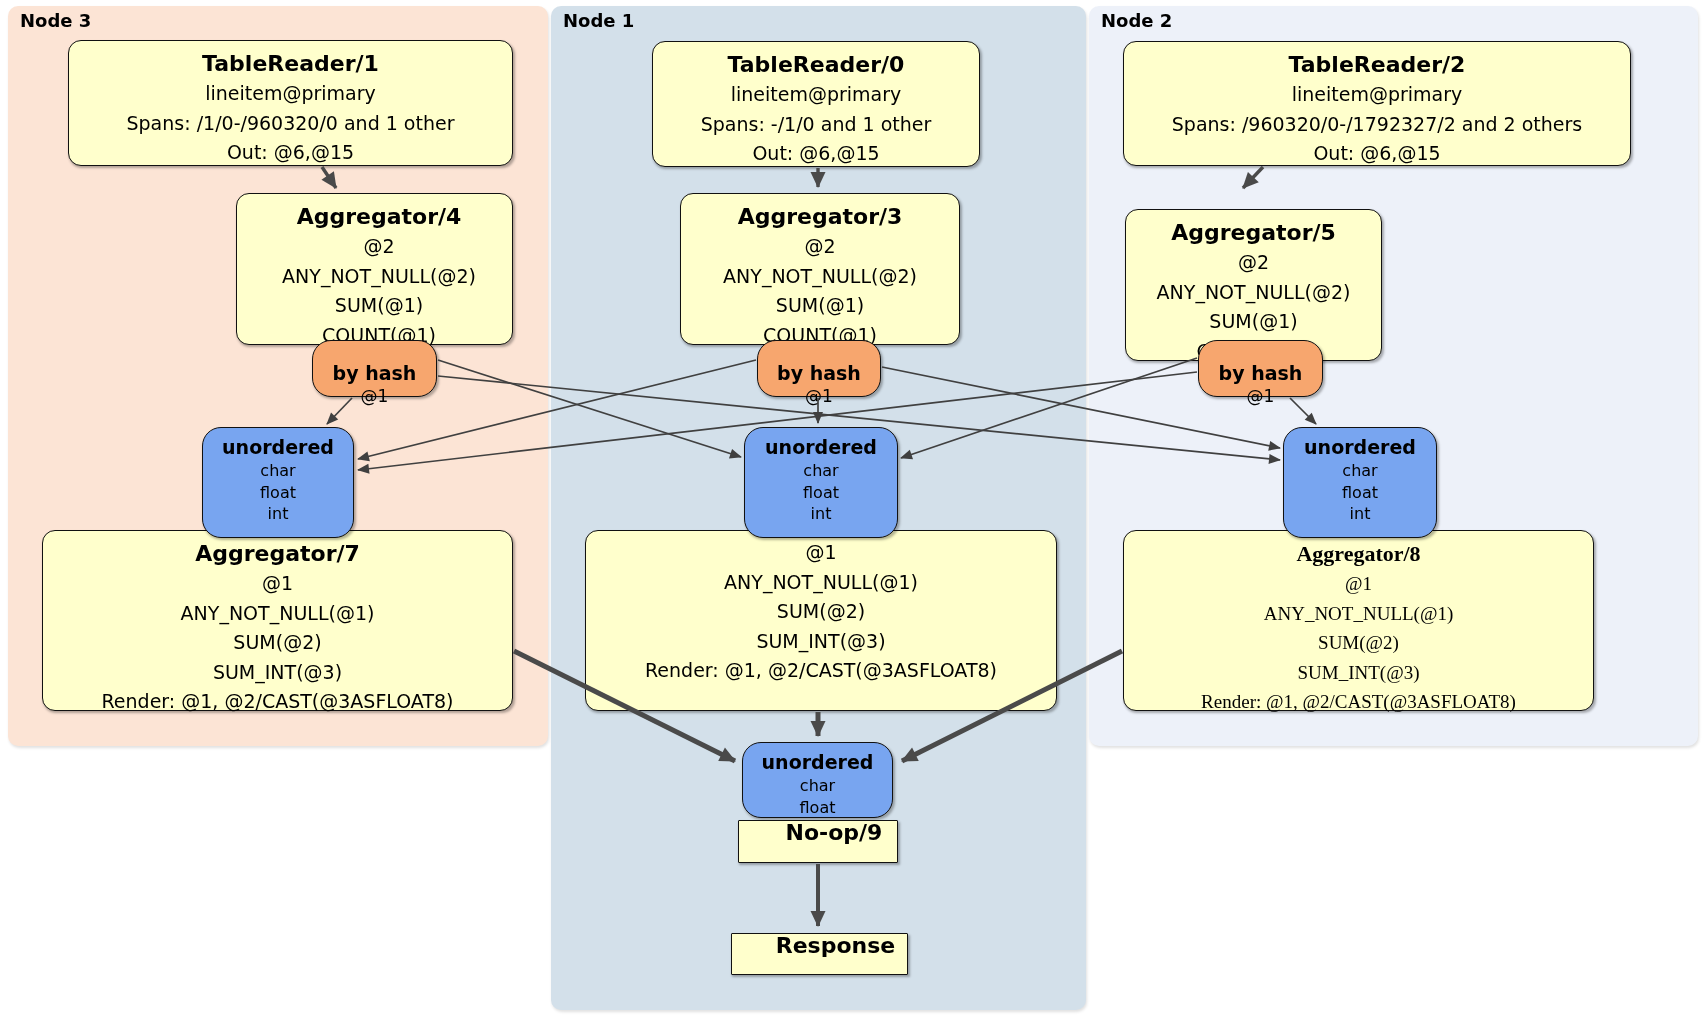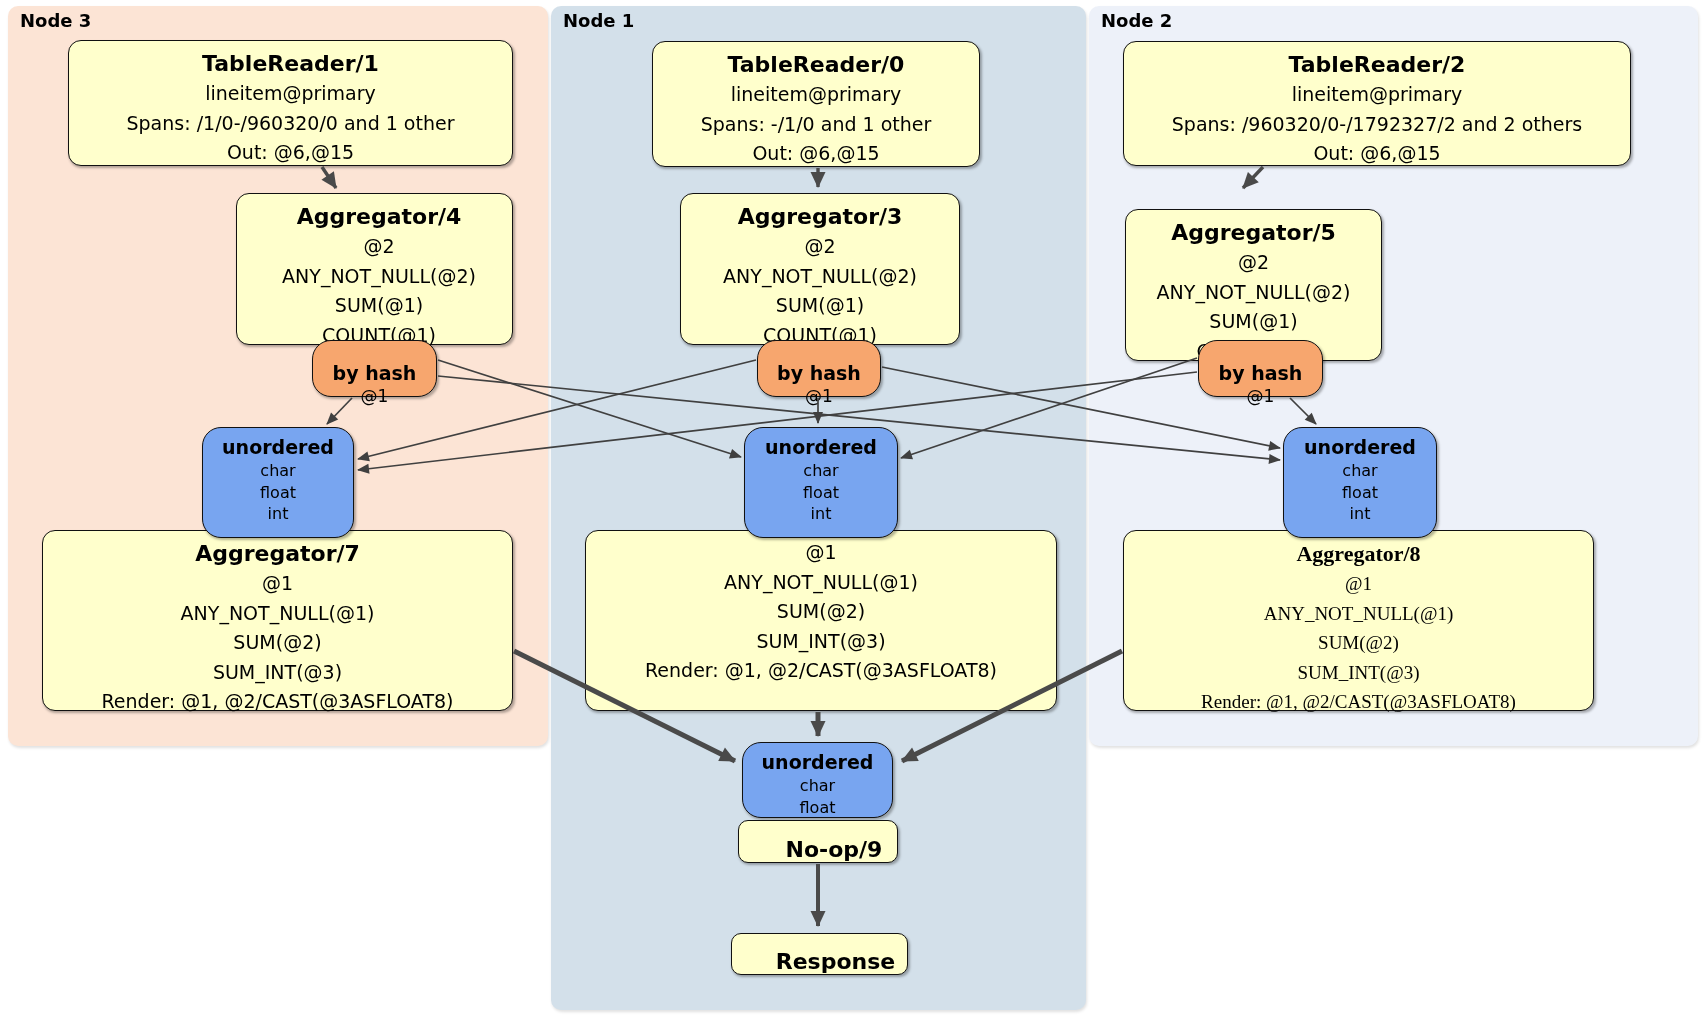--- a/index.html
+++ b/index.html
@@ -27,22 +27,22 @@
   .router-title{font-weight:bold;font-size:19px;line-height:25px;}
   .router-sub{font-size:17px;line-height:21px;}
 
   .sync{position:absolute;z-index:25;background:var(--blue,#78a5f0);border:1.6px solid #111;
         border-radius:19px;text-align:center;box-sizing:border-box;padding-top:7px;
         box-shadow:1.5px 2px 2.5px rgba(0,0,0,0.30);}
   .sync-title{font-weight:bold;font-size:19px;line-height:25px;}
   .sync-line{font-size:16px;line-height:21.5px;}
 
   .smallbox{position:absolute;z-index:25;background:var(--yellow,#ffffcc);border:1.6px solid #111;
-            border-radius:10px;text-align:center;box-sizing:border-box;
-            box-shadow:1.5px 2px 2.5px rgba(0,0,0,0.30);display:flex;align-items:flex-end;justify-content:center;padding-left:32px;}
+            border-radius:1px;text-align:center;box-sizing:border-box;
+            box-shadow:1.5px 2px 2.5px rgba(0,0,0,0.30);display:flex;align-items:flex-start;justify-content:center;padding-left:32px;}
   .smallbox .box-title{line-height:24px;}
 </style>
 </head>
 <body>
 
 <div id="stage">
 
   <div class="panel" style="left:8px;top:6px;width:540px;height:740px;background:var(--peach,#fce4d5);"></div>
   <div class="panel" style="left:551px;top:6px;width:535px;height:1004px;background:var(--node1bg,#d3e0ea);"></div>
   <div class="panel" style="left:1089px;top:6px;width:609px;height:740px;background:var(--node2bg,#edf1f9);"></div>

